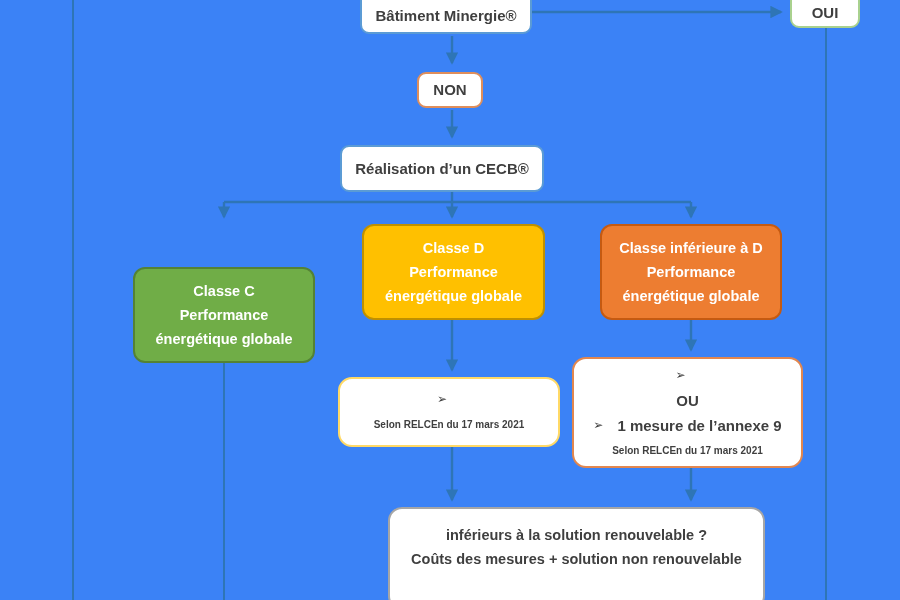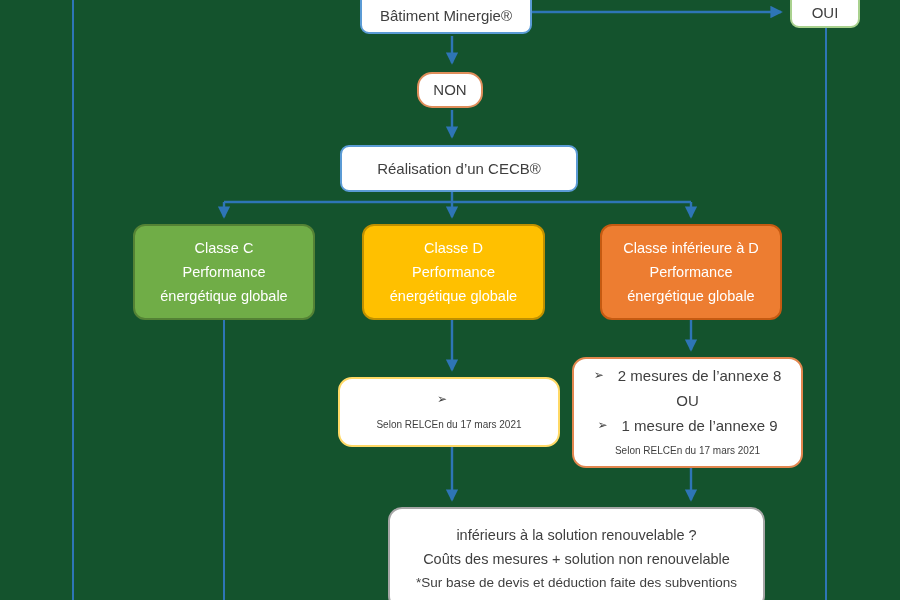--- a/index.html
+++ b/index.html
@@ -1,41 +1,42 @@
 <!DOCTYPE html>
 <html style="--connector: #2E75B6; --blue_border: #5B9BD5; --green_fill: #70AD47; --green_border: #548235; --green_light_border: #A9D18E; --gold_fill: #FFC000; --gold_border: #BF9000; --gold_light_border: #FFD966; --orange_fill: #ED7D31; --orange_border: #C55A11; --orange_light_border: #E2874F; --orange_light_border2: #DF8E5B; --gray_border: #A6A6A6; --text_dark: #3F3F3F; --text_light: #FFFFFF;"><head>
 <meta charset="utf-8">
 <style>
   html,body{margin:0;padding:0;background:#fff;}
   #stage{
-    position:relative;width:900px;height:600px;overflow:hidden;background:#14532d;
+    position:relative;width:900px;height:600px;overflow:hidden;background:#3b82f6;
     font-family:"Liberation Sans","DejaVu Sans",sans-serif;
     color:var(--text_dark,#3F3F3F);
+    font-weight:bold;
   }
   svg#connectors{position:absolute;left:0;top:0;width:900px;height:600px;}
   svg#connectors .conn{stroke:var(--connector,#2E75B6);stroke-width:2.4;fill:none;}
   svg#connectors .thin{stroke-width:2;}
   svg#connectors marker path{fill:var(--connector,#2E75B6);}
   .node{
     position:absolute;background:#fff;border:2px solid var(--blue_border,#5B9BD5);
     border-radius:9px;display:flex;flex-direction:column;align-items:center;
     justify-content:center;text-align:center;font-size:15px;line-height:20px;
     box-sizing:border-box;white-space:nowrap;
   }
   .node.minergie{left:360px;top:-14px;width:172px;height:48px;padding-top:12px;}
   .node.oui{left:790px;top:-10px;width:70px;height:38px;border-color:var(--green_light_border,#A9D18E);padding-top:8px;}
-  .node.non{left:417px;top:72px;width:66px;height:36px;border-color:var(--orange_light_border2,#DF8E5B);border-radius:15px;}
-  .node.cecb{left:340px;top:145px;width:238px;height:47px;}
+  .node.non{left:417px;top:72px;width:66px;height:36px;border-color:var(--orange_light_border2,#DF8E5B);}
+  .node.cecb{left:340px;top:145px;width:204px;height:47px;}
   .classbox{
     position:absolute;top:224px;height:96px;border-radius:12px;display:flex;
     flex-direction:column;align-items:center;justify-content:center;text-align:center;
     color:var(--text_light,#FFFFFF);font-size:14.5px;line-height:24px;
     box-sizing:border-box;border:2px solid;white-space:nowrap;
   }
-  .classbox.c{left:133px;width:182px;background:var(--green_fill,#70AD47);border-color:var(--green_border,#548235);}
+  .classbox.c{left:133px;width:182px;background:var(--green_fill,#70AD47);border-color:var(--green_border,#548235);margin-top:43px;}
   .classbox.d{left:362px;width:183px;background:var(--gold_fill,#FFC000);border-color:var(--gold_border,#BF9000);border-radius:12px;}
   .classbox.infd{left:600px;width:182px;background:var(--orange_fill,#ED7D31);border-color:var(--orange_border,#C55A11);text-align:right;}
   .measure{
     position:absolute;background:#fff;border-radius:14px;border:2.5px solid;
     display:flex;flex-direction:column;align-items:center;justify-content:center;
     text-align:center;font-size:15px;line-height:25px;box-sizing:border-box;white-space:nowrap;
   }
   .measure.m1{left:338px;top:377px;width:222px;height:70px;border-color:var(--gold_light_border,#FFD966);}
   .measure.m2{left:572px;top:357px;width:231px;height:111px;border-color:var(--orange_light_border,#E2874F);}
   .measure .note{font-size:10px;}
@@ -126,29 +127,27 @@
   <div class="measure m1">
     <div class="bulletline">
       <span class="bullet">➢</span>
     </div>
     <div class="note">Selon RELCEn du 17 mars 2021</div>
   </div>
 
   <div class="measure m2">
     <div class="bulletline">
       <span class="bullet">➢</span>
-      <span>2 mesures de l’annexe 8</span>
     </div>
     <div>OU</div>
     <div class="bulletline">
       <span class="bullet">➢</span>
       <span>1 mesure de l’annexe 9</span>
     </div>
     <div class="note">Selon RELCEn du 17 mars 2021</div>
   </div>
 
   <div class="couts">
     <div>inférieurs à la solution renouvelable ?</div>
     <div>Coûts des mesures + solution non renouvelable</div>
-    <div class="small">*Sur base de devis et déduction faite des subventions</div>
   </div>
 
 </div>
 
 </body></html>

